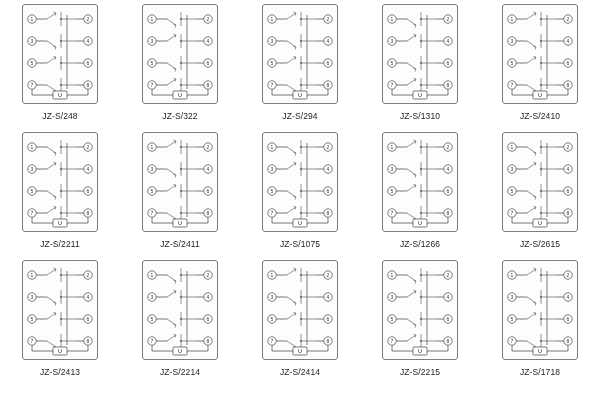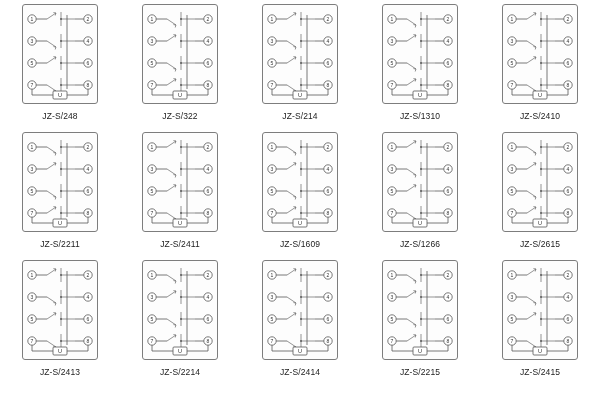--- a/index.html
+++ b/index.html
@@ -254,21 +254,21 @@
             <path class="wire-thin" d="M38 73 V87"></path>
             <path class="wire-thin" d="M38 80 H52"></path>
             <circle cx="38" cy="80" r="0.9" fill="#555"></circle>
             <path class="wire" d="M44 10 V84"></path>
             <path class="wire" d="M9 84.2 V90 H30"></path>
             <path class="wire" d="M65 84.2 V90 H44"></path>
             <rect class="coilbox" x="30" y="86" width="14" height="8" rx="1"></rect>
             <text class="coil-label" x="37" y="91.8" text-anchor="middle">U</text>
           </svg>
         </div>
-        <div class="caption">JZ-S/214</div>
+        <div class="caption">JZ-S/294</div>
       </div>
       <div class="cell">
         <div class="diagram">
           <svg viewBox="0 0 74 98" xmlns="http://www.w3.org/2000/svg">
             <circle class="pin-circle" cx="9" cy="14" r="4.2"></circle>
             <text class="pinlabel" x="9" y="15.8" text-anchor="middle">1</text>
             <circle class="pin-circle" cx="65" cy="14" r="4.2"></circle>
             <text class="pinlabel" x="65" y="15.8" text-anchor="middle">2</text>
             <circle class="pin-circle" cx="9" cy="36" r="4.2"></circle>
             <text class="pinlabel" x="9" y="37.8" text-anchor="middle">3</text>
@@ -534,21 +534,21 @@
             <path class="wire-thin" d="M38 73 V87"></path>
             <path class="wire-thin" d="M38 80 H52"></path>
             <circle cx="38" cy="80" r="0.9" fill="#555"></circle>
             <path class="wire" d="M44 10 V84"></path>
             <path class="wire" d="M9 84.2 V90 H30"></path>
             <path class="wire" d="M65 84.2 V90 H44"></path>
             <rect class="coilbox" x="30" y="86" width="14" height="8" rx="1"></rect>
             <text class="coil-label" x="37" y="91.8" text-anchor="middle">U</text>
           </svg>
         </div>
-        <div class="caption">JZ-S/1609</div>
+        <div class="caption">JZ-S/1075</div>
       </div>
       <div class="cell">
         <div class="diagram">
           <svg viewBox="0 0 74 98" xmlns="http://www.w3.org/2000/svg">
             <circle class="pin-circle" cx="9" cy="14" r="4.2"></circle>
             <text class="pinlabel" x="9" y="15.8" text-anchor="middle">1</text>
             <circle class="pin-circle" cx="65" cy="14" r="4.2"></circle>
             <text class="pinlabel" x="65" y="15.8" text-anchor="middle">2</text>
             <circle class="pin-circle" cx="9" cy="36" r="4.2"></circle>
             <text class="pinlabel" x="9" y="37.8" text-anchor="middle">3</text>
@@ -926,16 +926,16 @@
             <path class="wire-thin" d="M38 73 V87"></path>
             <path class="wire-thin" d="M38 80 H52"></path>
             <circle cx="38" cy="80" r="0.9" fill="#555"></circle>
             <path class="wire" d="M44 10 V84"></path>
             <path class="wire" d="M9 84.2 V90 H30"></path>
             <path class="wire" d="M65 84.2 V90 H44"></path>
             <rect class="coilbox" x="30" y="86" width="14" height="8" rx="1"></rect>
             <text class="coil-label" x="37" y="91.8" text-anchor="middle">U</text>
           </svg>
         </div>
-        <div class="caption">JZ-S/2415</div>
+        <div class="caption">JZ-S/1718</div>
       </div>
     </div>
 </div>
 
 </body></html>

